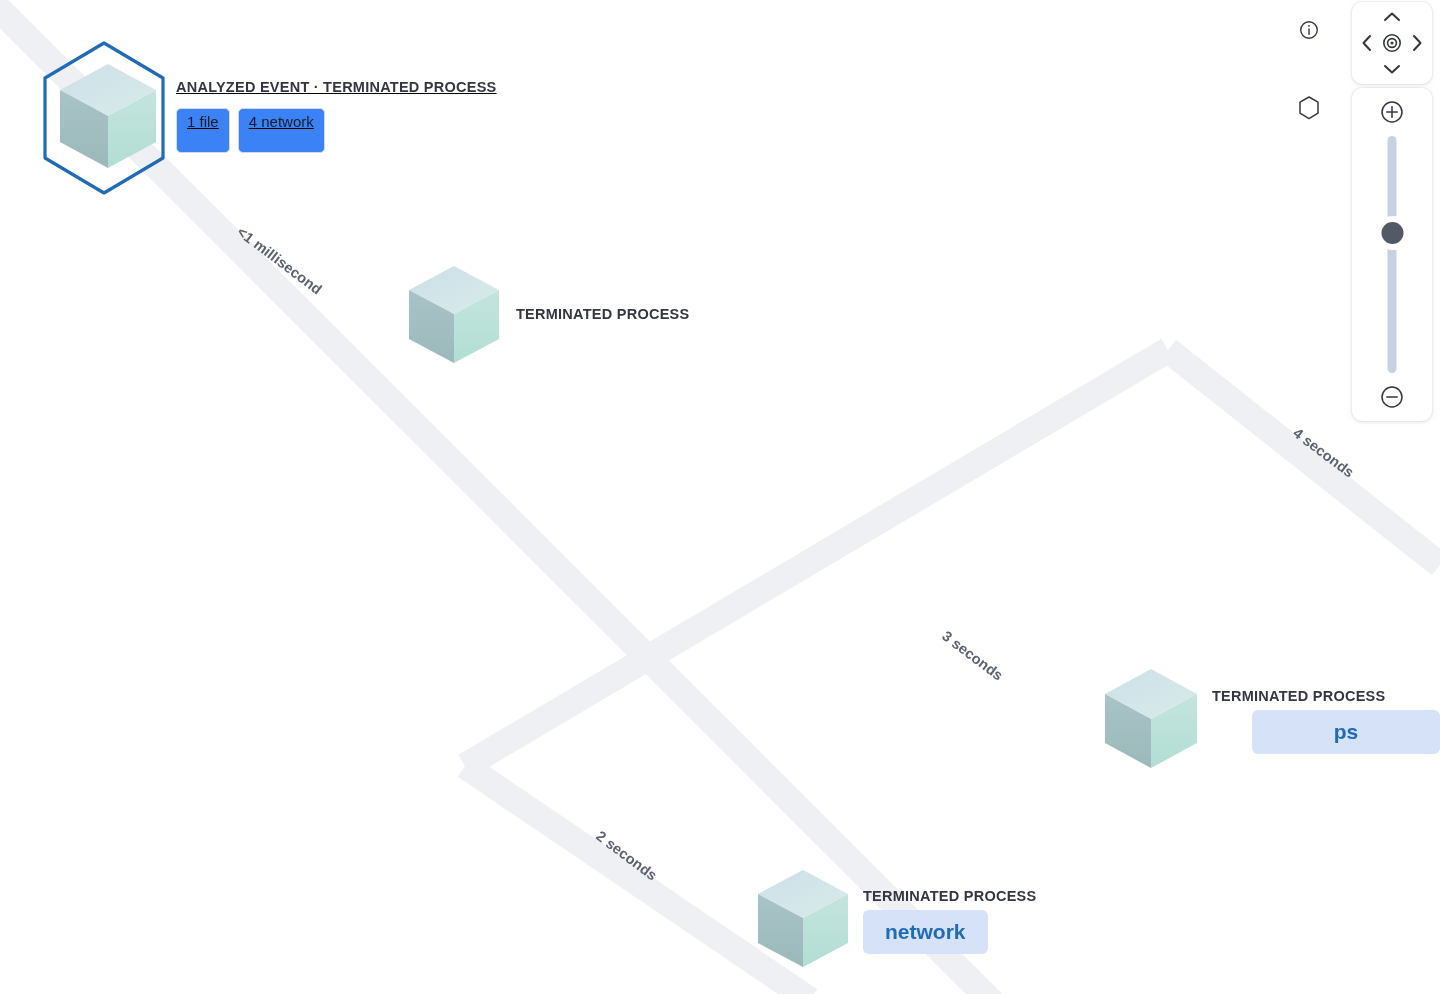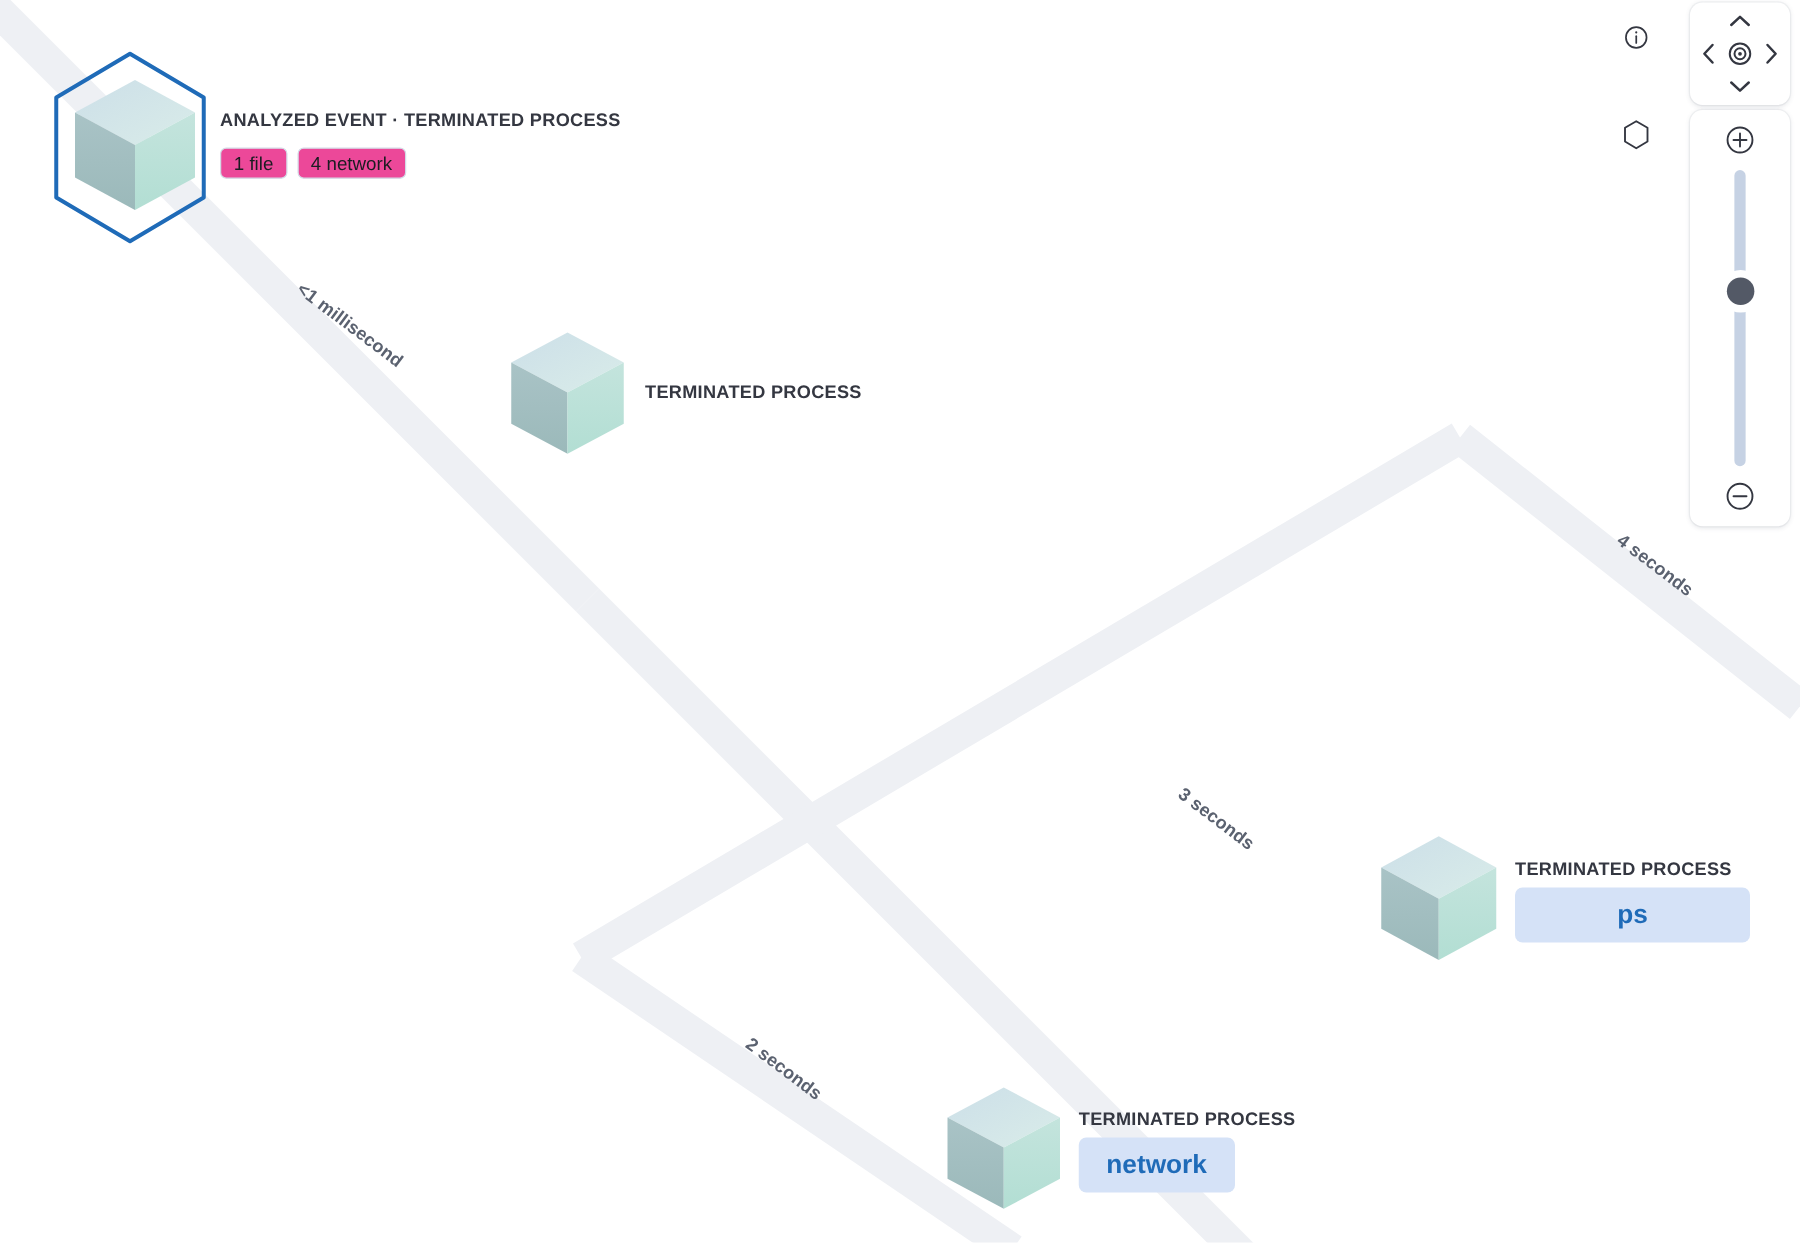--- a/index.html
+++ b/index.html
@@ -85,26 +85,26 @@
     text-align: center;
     white-space: nowrap;
     line-height: 1.25;
   }
   .badges {
     display: flex;
     gap: 8px;
     margin-top: 7px;
   }
   .badge {
-    background: #ec4899;
+    background: #3b82f6;
     border: 1px solid #d3dae6;
     border-radius: 5px;
     font-size: 15px;
     color: #1a1c21;
-    padding: 3px 10px 0;
+    padding: 3px 10px 20px;
     line-height: 1.35;
     white-space: nowrap;
   }
 
   
   .rail-icon-btn {
     position: absolute;
     width: 28px;
     height: 28px;
     display: flex;
@@ -232,21 +232,21 @@
             <stop offset="0%" stop-color="#c4e4dd"></stop>
             <stop offset="100%" stop-color="#b2ded3"></stop>
           </linearGradient>
         </defs>
         <polygon points="52,4 100,30 52,56 4,30" fill="url(#cubeTopA)"></polygon>
         <polygon points="4,30 52,56 52,108 4,82" fill="url(#cubeLeftA)"></polygon>
         <polygon points="100,30 100,82 52,108 52,56" fill="url(#cubeRightA)"></polygon>
       </svg>
     </div>
 
-    <div class="node-text" style="margin-left:16px; margin-top:0;">
+    <div class="node-text" style="margin-left:16px; margin-top:0;text-decoration:underline;">
       <div class="node-kind">ANALYZED EVENT · TERMINATED PROCESS</div>
       <div class="badges">
         <span class="badge">1 file</span>
         <span class="badge">4 network</span>
       </div>
     </div>
   </div>
 
   <div class="node" style="left:406px; top:263px;">
     <div class="cube" style="width:96px; height:104px;">
@@ -292,21 +292,21 @@
             <stop offset="100%" stop-color="#b2ded3"></stop>
           </linearGradient>
         </defs>
         <polygon points="49,3 95,28 49,53 3,28" fill="url(#cubeTopC)"></polygon>
         <polygon points="3,28 49,53 49,102 3,77" fill="url(#cubeLeftC)"></polygon>
         <polygon points="95,28 95,77 49,102 49,53" fill="url(#cubeRightC)"></polygon>
       </svg>
     </div>
     <div class="node-text" style="margin-left:12px; margin-top:4px;">
       <div class="node-kind">TERMINATED PROCESS</div>
-      <div class="node-pill" style="min-width:144px;">ps</div>
+      <div class="node-pill" style="min-width:144px;margin-left:40px;">ps</div>
     </div>
   </div>
 
   <div class="node" style="left:755px; top:867px;">
     <div class="cube" style="width:96px; height:104px;">
       <svg width="96" height="104" viewBox="0 0 96 104">
         <defs>
           <linearGradient id="cubeTopD" x1="0" y1="0" x2="1" y2="1">
             <stop offset="0%" stop-color="#ccdfe8"></stop>
             <stop offset="100%" stop-color="#d9ece9"></stop>

